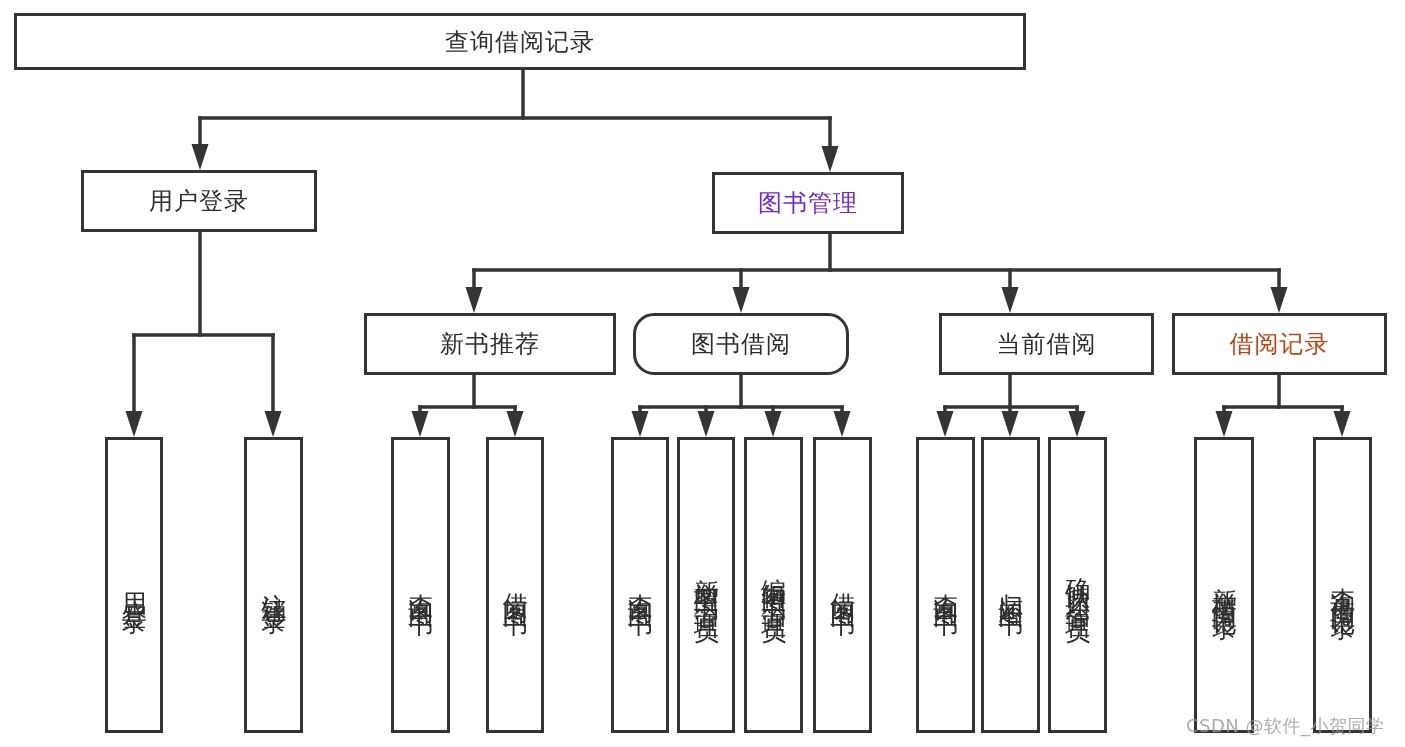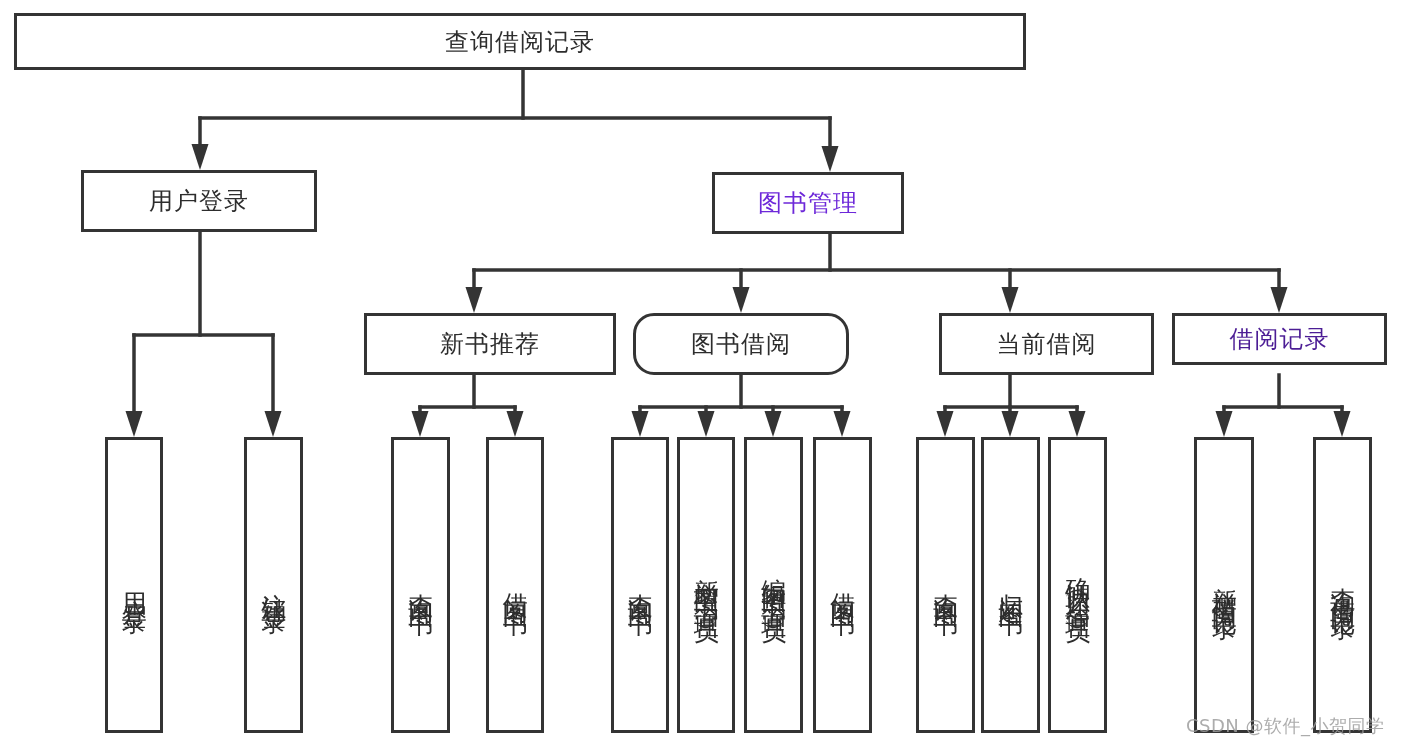--- a/index.html
+++ b/index.html
@@ -99,21 +99,21 @@
       <line x1="1342" y1="407" x2="1342" y2="415" stroke="#343434" stroke-width="3.5" stroke-linecap="square"></line>
       <polygon points="1333.5,411 1350.5,411 1342,437" fill="#343434"></polygon>
     </svg>
   <div class="watermark">CSDN @软件_小贺同学</div>
 <div class="node h" style="left: 14px; top: 13px; width: 1012px; height: 57px; border-color: rgb(52, 52, 52); color: rgb(45, 45, 45);">查询借阅记录</div>
     <div class="node h" style="left: 81px; top: 170px; width: 236px; height: 62px; border-color: rgb(52, 52, 52); color: rgb(45, 45, 45);">用户登录</div>
     <div class="node h" style="left: 712px; top: 172px; width: 192px; height: 62px; border-color: rgb(52, 52, 52); color: #6d28d9;">图书管理</div>
     <div class="node h" style="left: 364px; top: 313px; width: 252px; height: 62px; border-color: rgb(52, 52, 52); color: rgb(45, 45, 45);">新书推荐</div>
     <div class="node h" style="left: 633px; top: 313px; width: 216px; height: 62px; border-color: rgb(52, 52, 52); color: rgb(45, 45, 45); border-radius: 21px;">图书借阅</div>
     <div class="node h" style="left: 903px; top: 313px; width: 215px; height: 62px; border-color: rgb(52, 52, 52); color: rgb(45, 45, 45); margin-left: 36px;">当前借阅</div>
-    <div class="node h" style="left: 1172px; top: 313px; width: 215px; height: 52px; border-color: rgb(52, 52, 52); color: #4c1d95;">借阅记录</div>
+    <div class="node h" style="left: 1172px; top: 313px; width: 215px; height: 62px; border-color: rgb(52, 52, 52); color: #c2410c;">借阅记录</div>
     <div class="node v" style="left: 105px; top: 437px; width: 58px; height: 296px; border-color: rgb(52, 52, 52); color: rgb(45, 45, 45);">用户登录</div>
     <div class="node v" style="left: 244px; top: 437px; width: 59px; height: 296px; border-color: rgb(52, 52, 52); color: rgb(45, 45, 45);">注销登录</div>
     <div class="node v" style="left: 391px; top: 437px; width: 59px; height: 296px; border-color: rgb(52, 52, 52); color: rgb(45, 45, 45);">查询图书</div>
     <div class="node v" style="left: 486px; top: 437px; width: 58px; height: 296px; border-color: rgb(52, 52, 52); color: rgb(45, 45, 45);">借阅图书</div>
     <div class="node v" style="left: 611px; top: 437px; width: 58px; height: 296px; border-color: rgb(52, 52, 52); color: rgb(45, 45, 45);">查询图书</div>
     <div class="node v" style="left: 677px; top: 437px; width: 58px; height: 296px; border-color: rgb(52, 52, 52); color: rgb(45, 45, 45);">新增图书（管理员）</div>
     <div class="node v" style="left: 744px; top: 437px; width: 59px; height: 296px; border-color: rgb(52, 52, 52); color: rgb(45, 45, 45);">编辑图书（管理员）</div>
     <div class="node v" style="left: 813px; top: 437px; width: 59px; height: 296px; border-color: rgb(52, 52, 52); color: rgb(45, 45, 45);">借阅图书</div>
     <div class="node v" style="left: 916px; top: 437px; width: 59px; height: 296px; border-color: rgb(52, 52, 52); color: rgb(45, 45, 45);">查询图书</div>
     <div class="node v" style="left: 981px; top: 437px; width: 59px; height: 296px; border-color: rgb(52, 52, 52); color: rgb(45, 45, 45);">归还图书</div>

